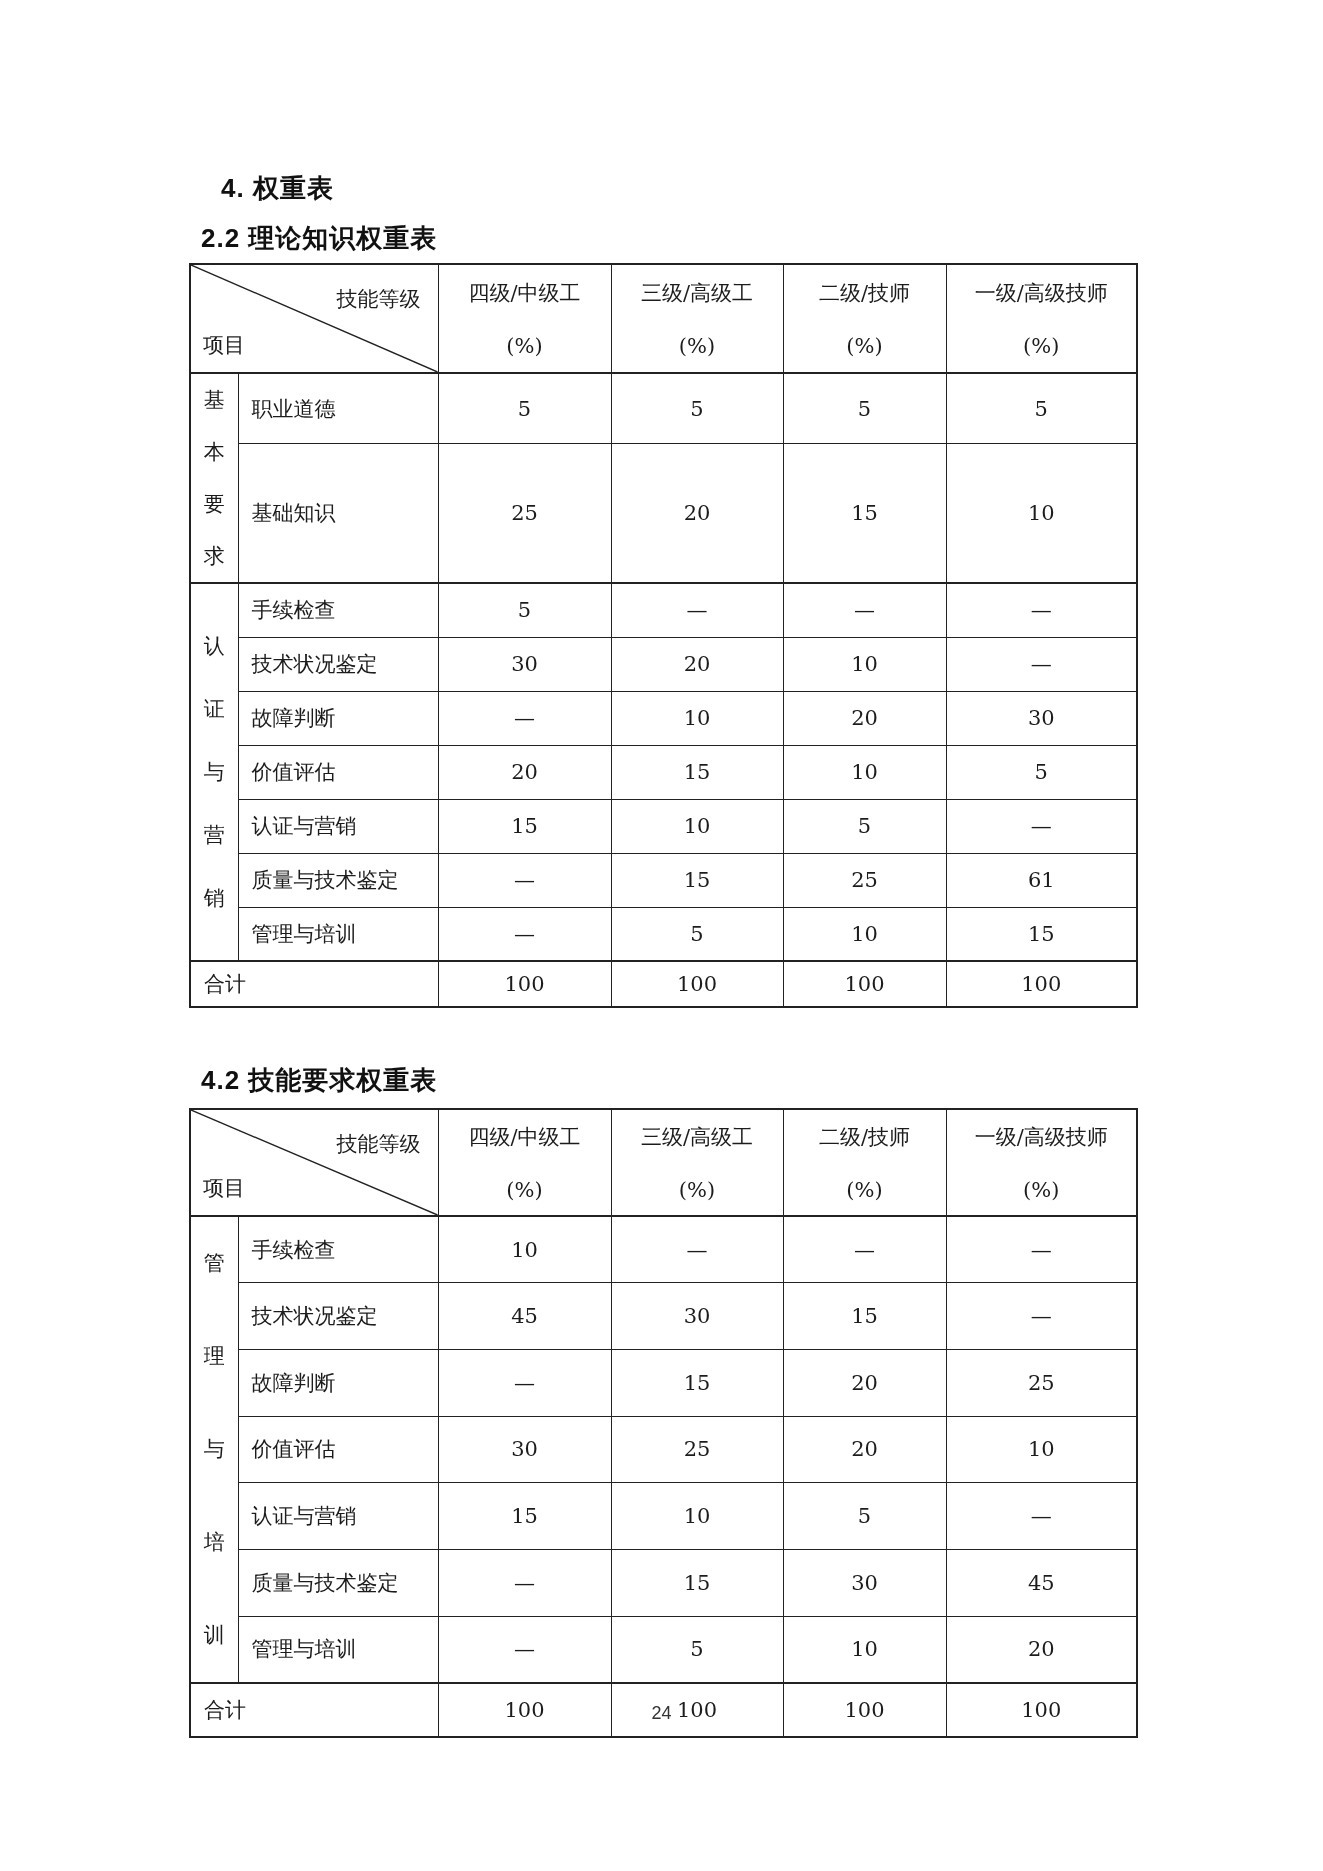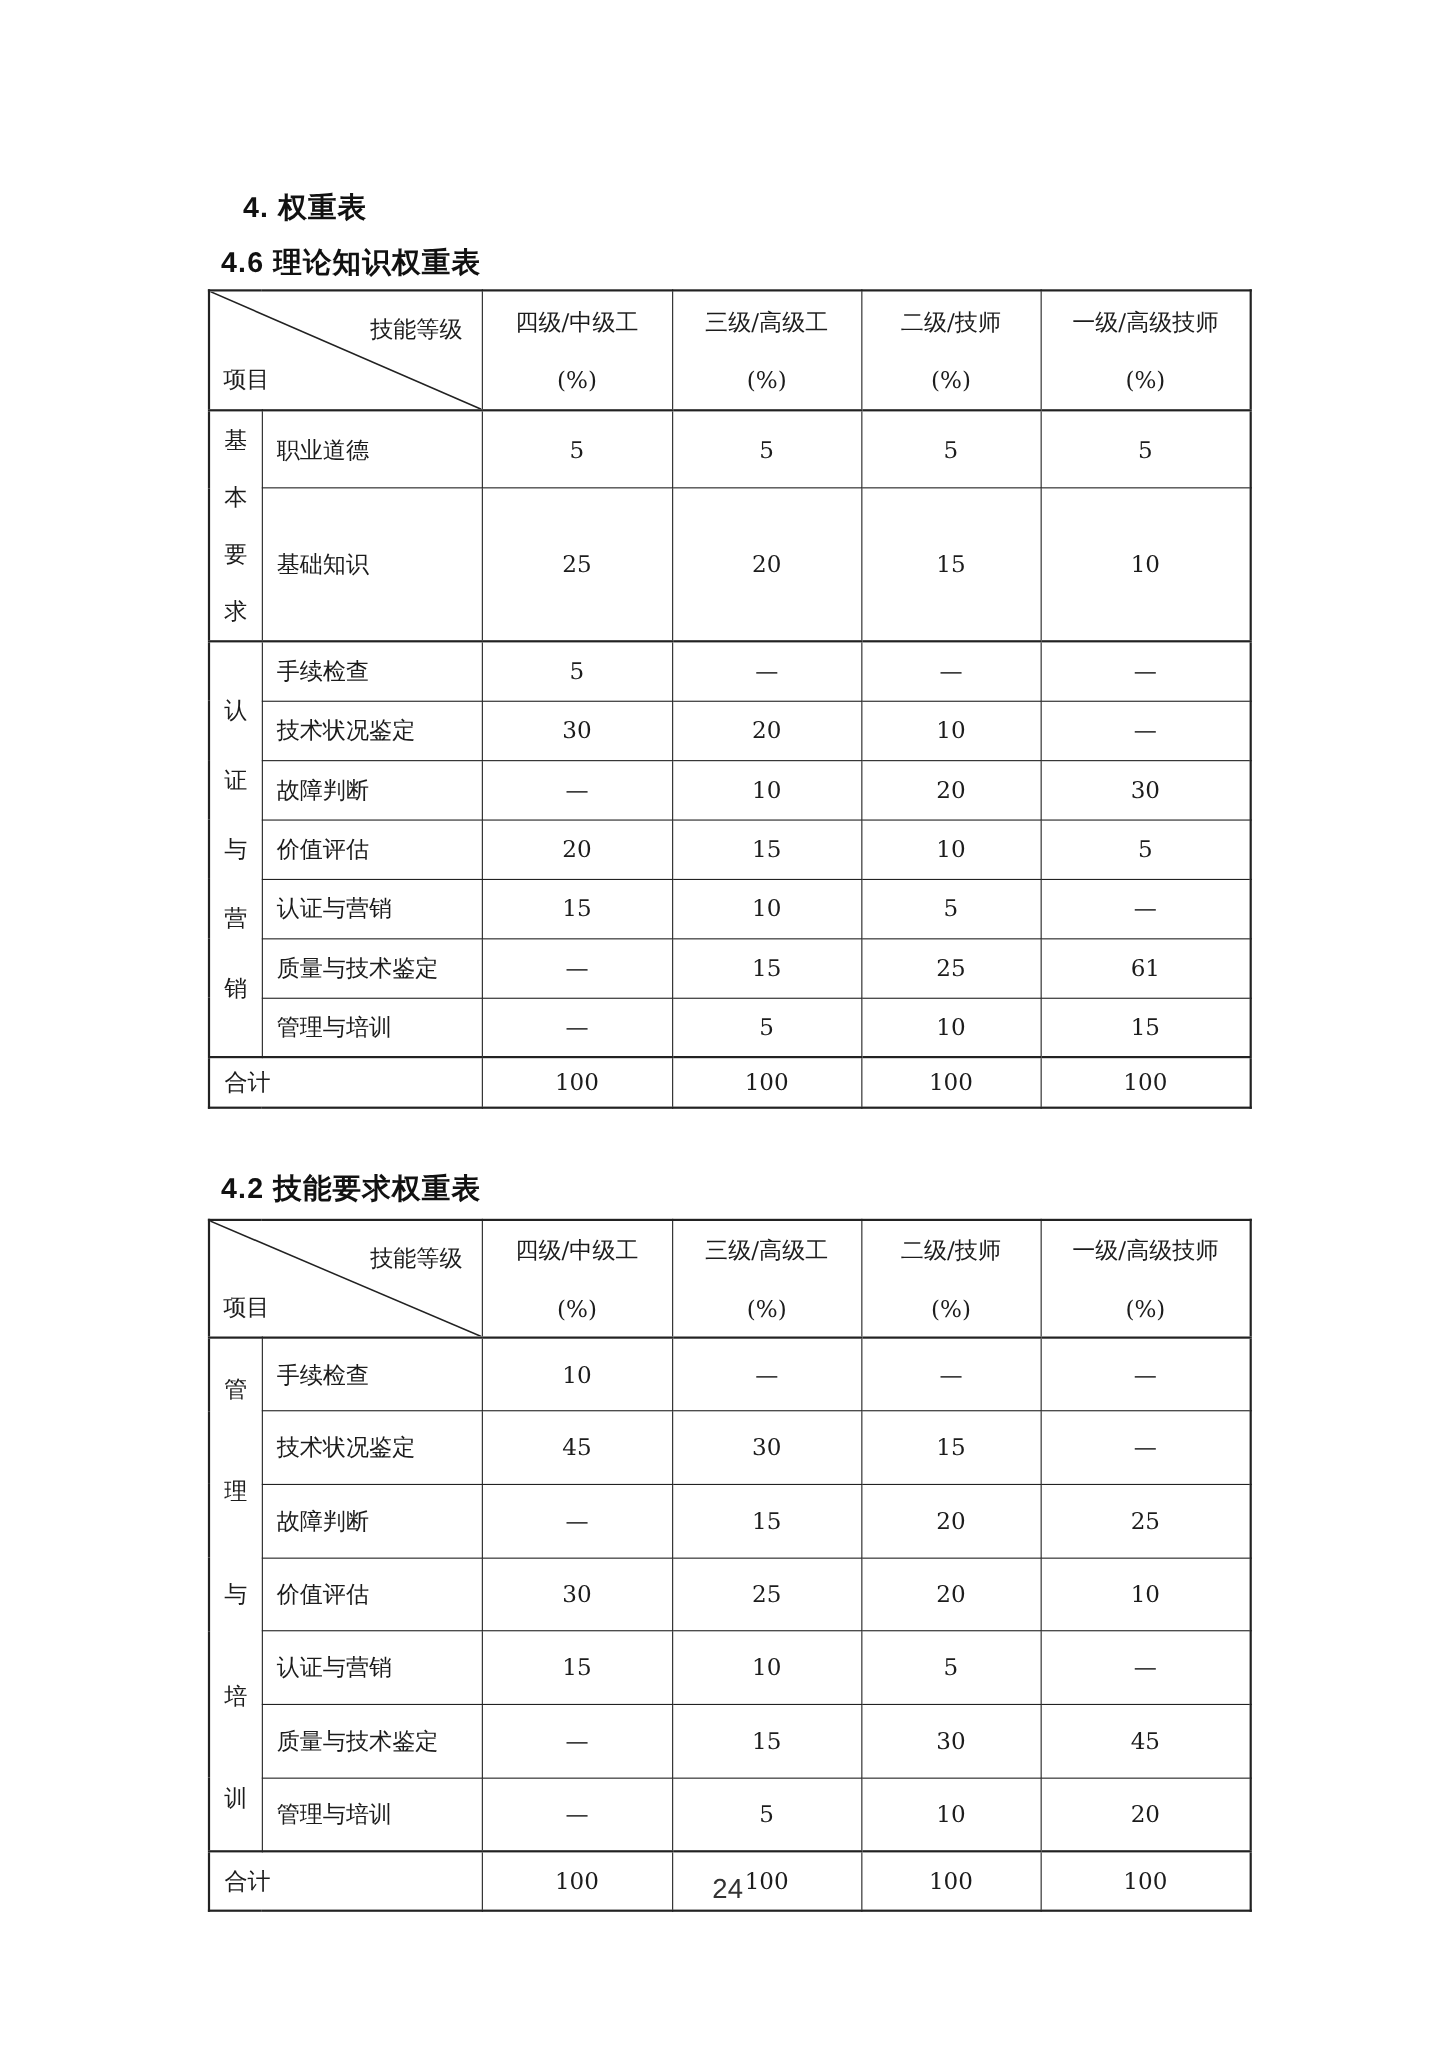--- a/index.html
+++ b/index.html
@@ -39,30 +39,30 @@
   td.item{text-align:left;padding-left:13px;}
   td.grp{padding:0;}
   .vtext{display:inline-block;width:23px;word-break:break-all;text-align:center;
     vertical-align:middle;}
   .lh52{line-height:52px;}
   .lh63{line-height:63px;}
   .lh93{line-height:93px;}
   .pagenum{
     position:absolute;left:0;top:1703px;width:1323px;text-align:center;
     font-family:"Liberation Sans","DejaVu Sans",sans-serif;
-    font-size:25px;color:#333;
+    font-size:18px;color:#333;
   }
 </style>
 </head>
 <body>
 
 <div class="page">
 
   <p class="heading" id="h-main">4. 权重表</p>
-  <p class="heading" id="h-t1">4.6 理论知识权重表</p>
+  <p class="heading" id="h-t1">2.2 理论知识权重表</p>
 
   <table class="wtable" id="table1">
     <colgroup>
       <col style="width:48px">
         <col style="width:200px">
       <col style="width:173px">
         <col style="width:172px">
       <col style="width:163px">
         <col style="width:191px">
     </colgroup>

